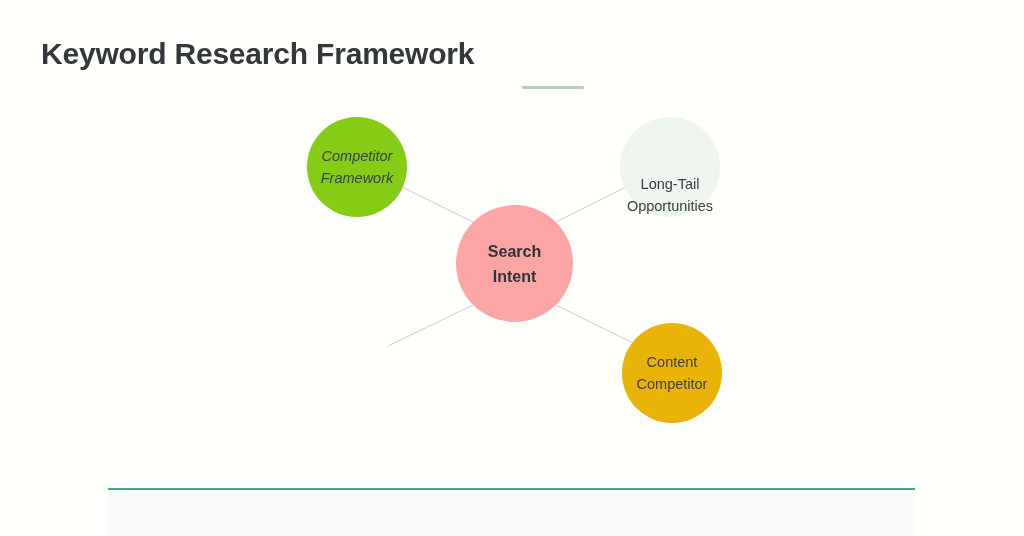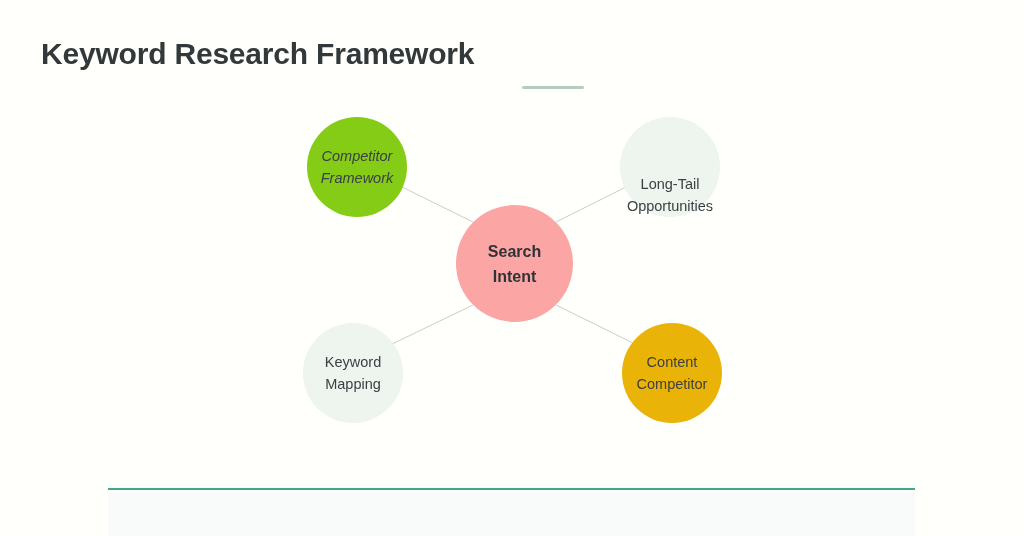--- a/index.html
+++ b/index.html
@@ -159,26 +159,20 @@
       </div>
     </div>
 
     <div class="node node-center" id="node-search-intent" style="background: #fca5a5;">
       <div class="node-label">
         <span>Search</span><br>
         <span>Intent</span>
       </div>
     </div>
 
-    <div class="node node-outer" id="node-keyword-mapping" style="background: rgb(238, 244, 238);">
-      <div class="node-label">
-        <span>Keyword</span><br>
-        <span>Mapping</span>
-      </div>
-    </div>
 
     <div class="node node-outer" id="node-content-alignment" style="background: #eab308;">
       <div class="node-label">
         <span>Content</span><br>
         <span>Competitor</span>
       </div>
     </div>
 
   </div>
 

